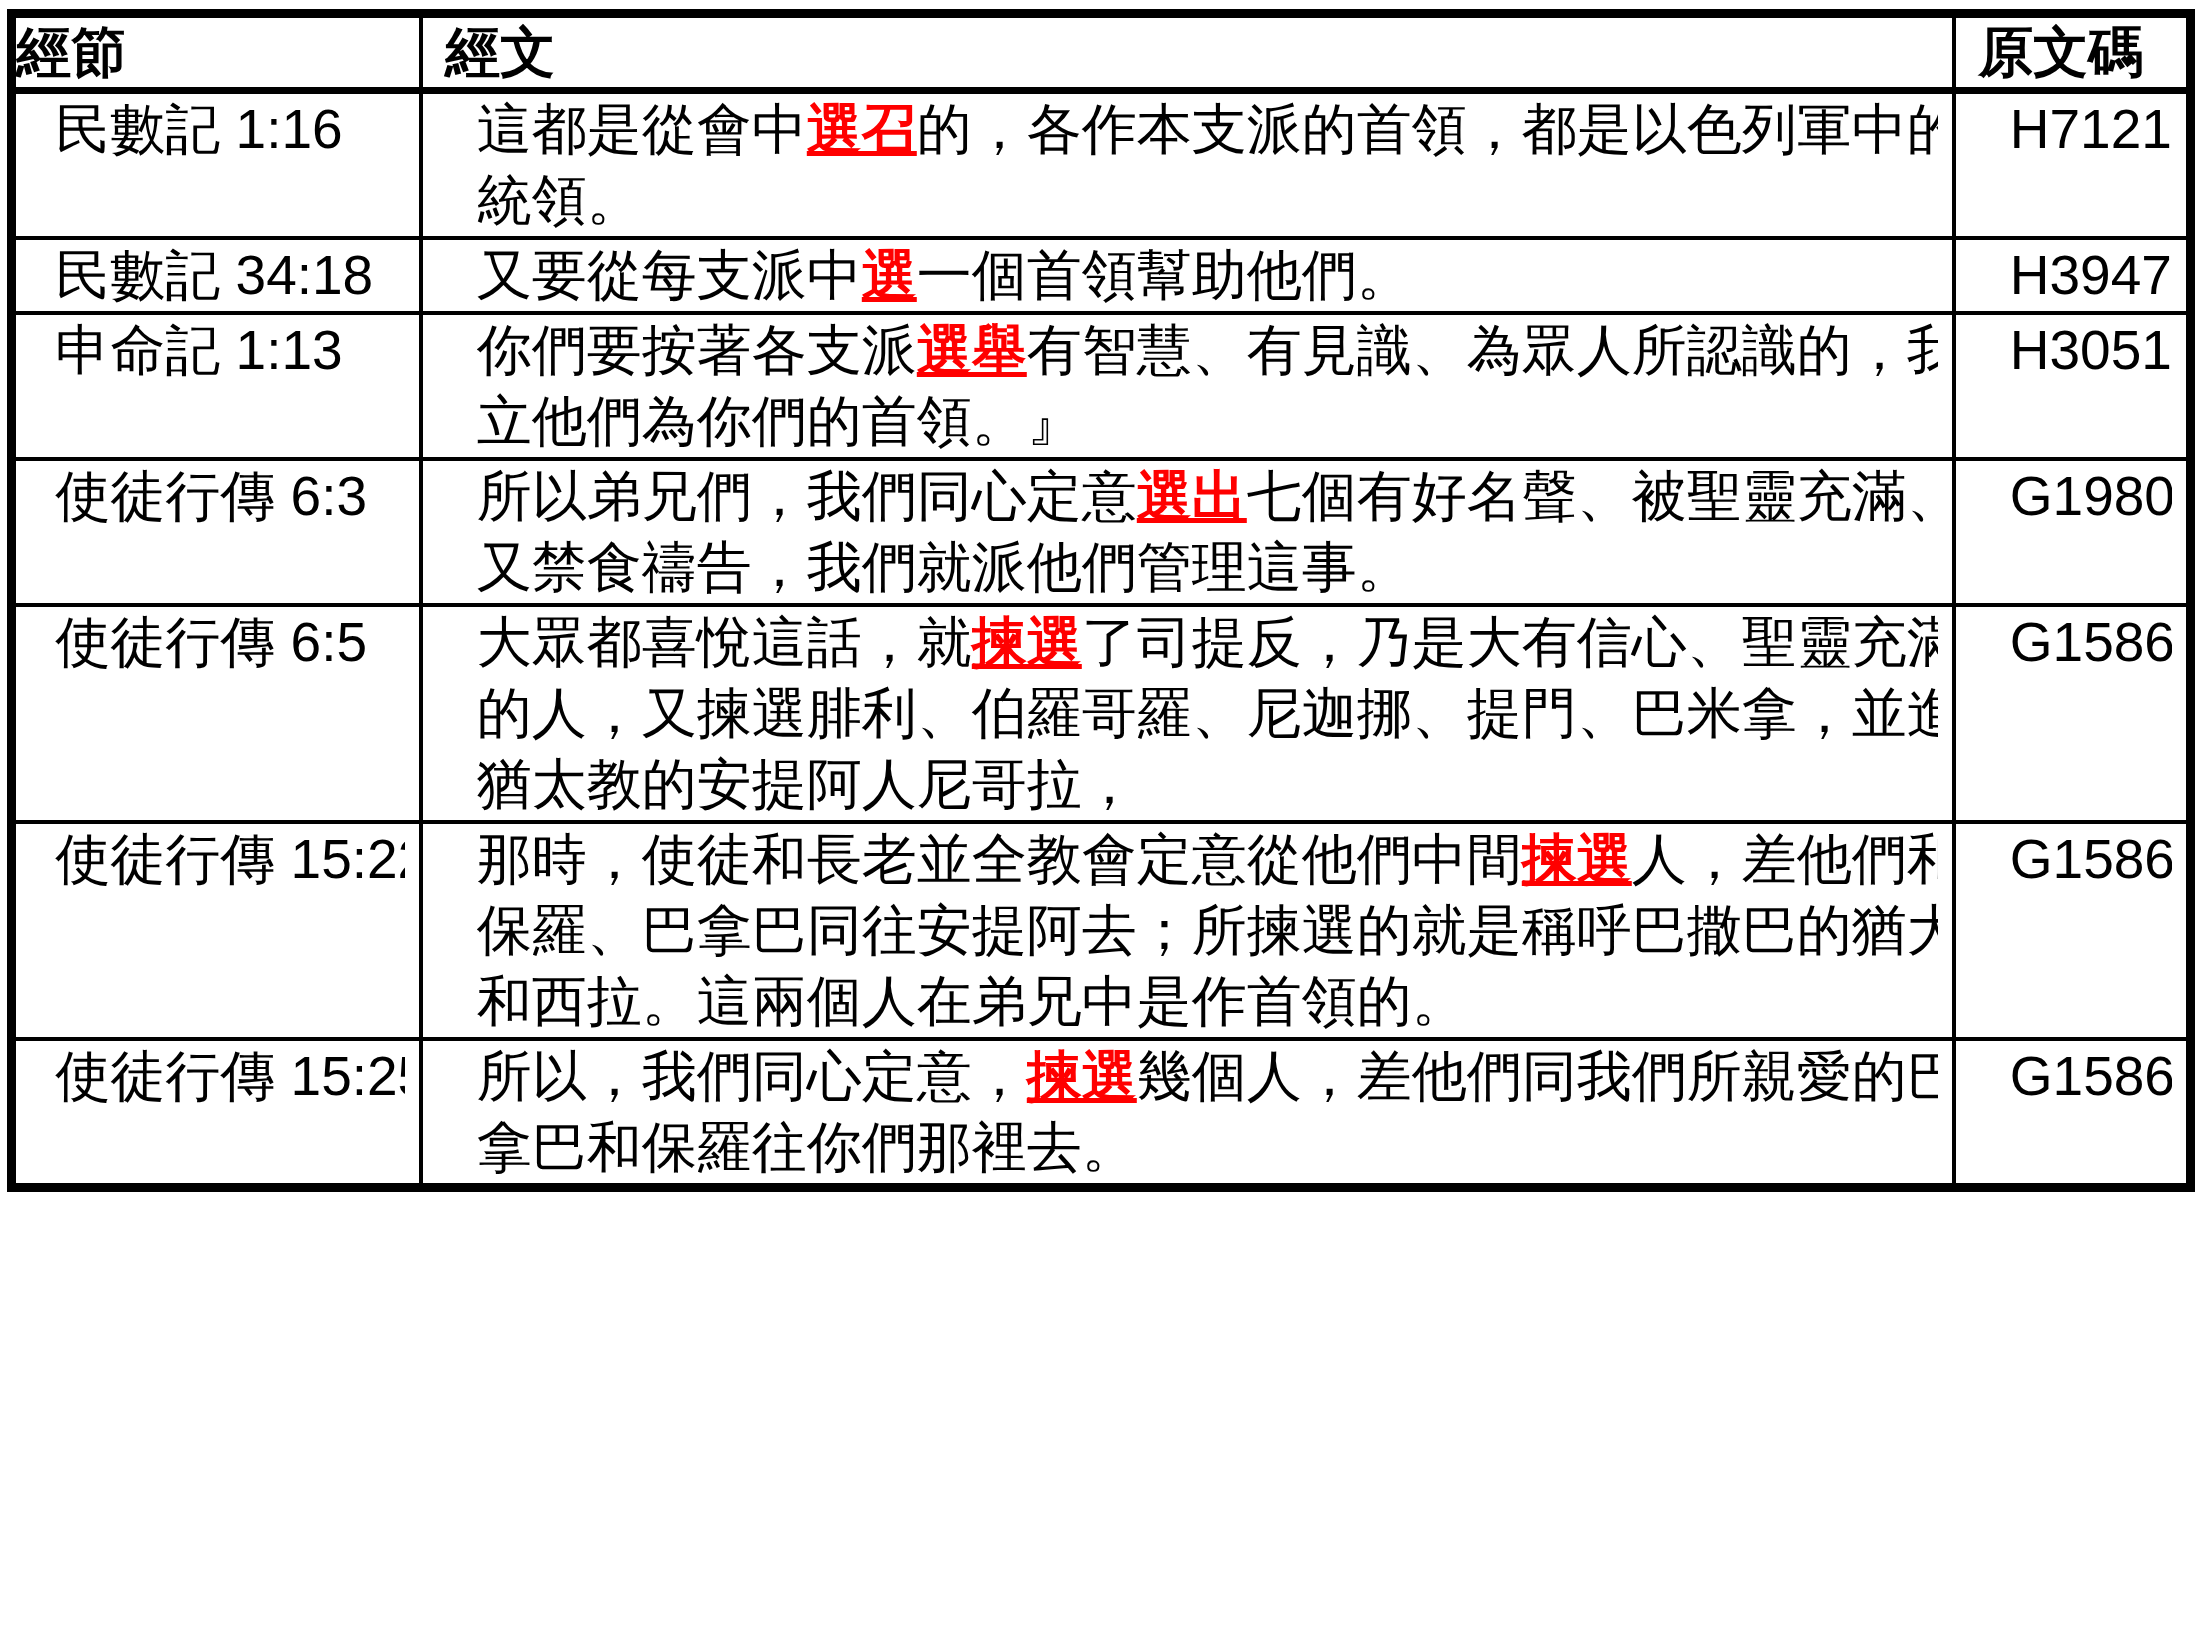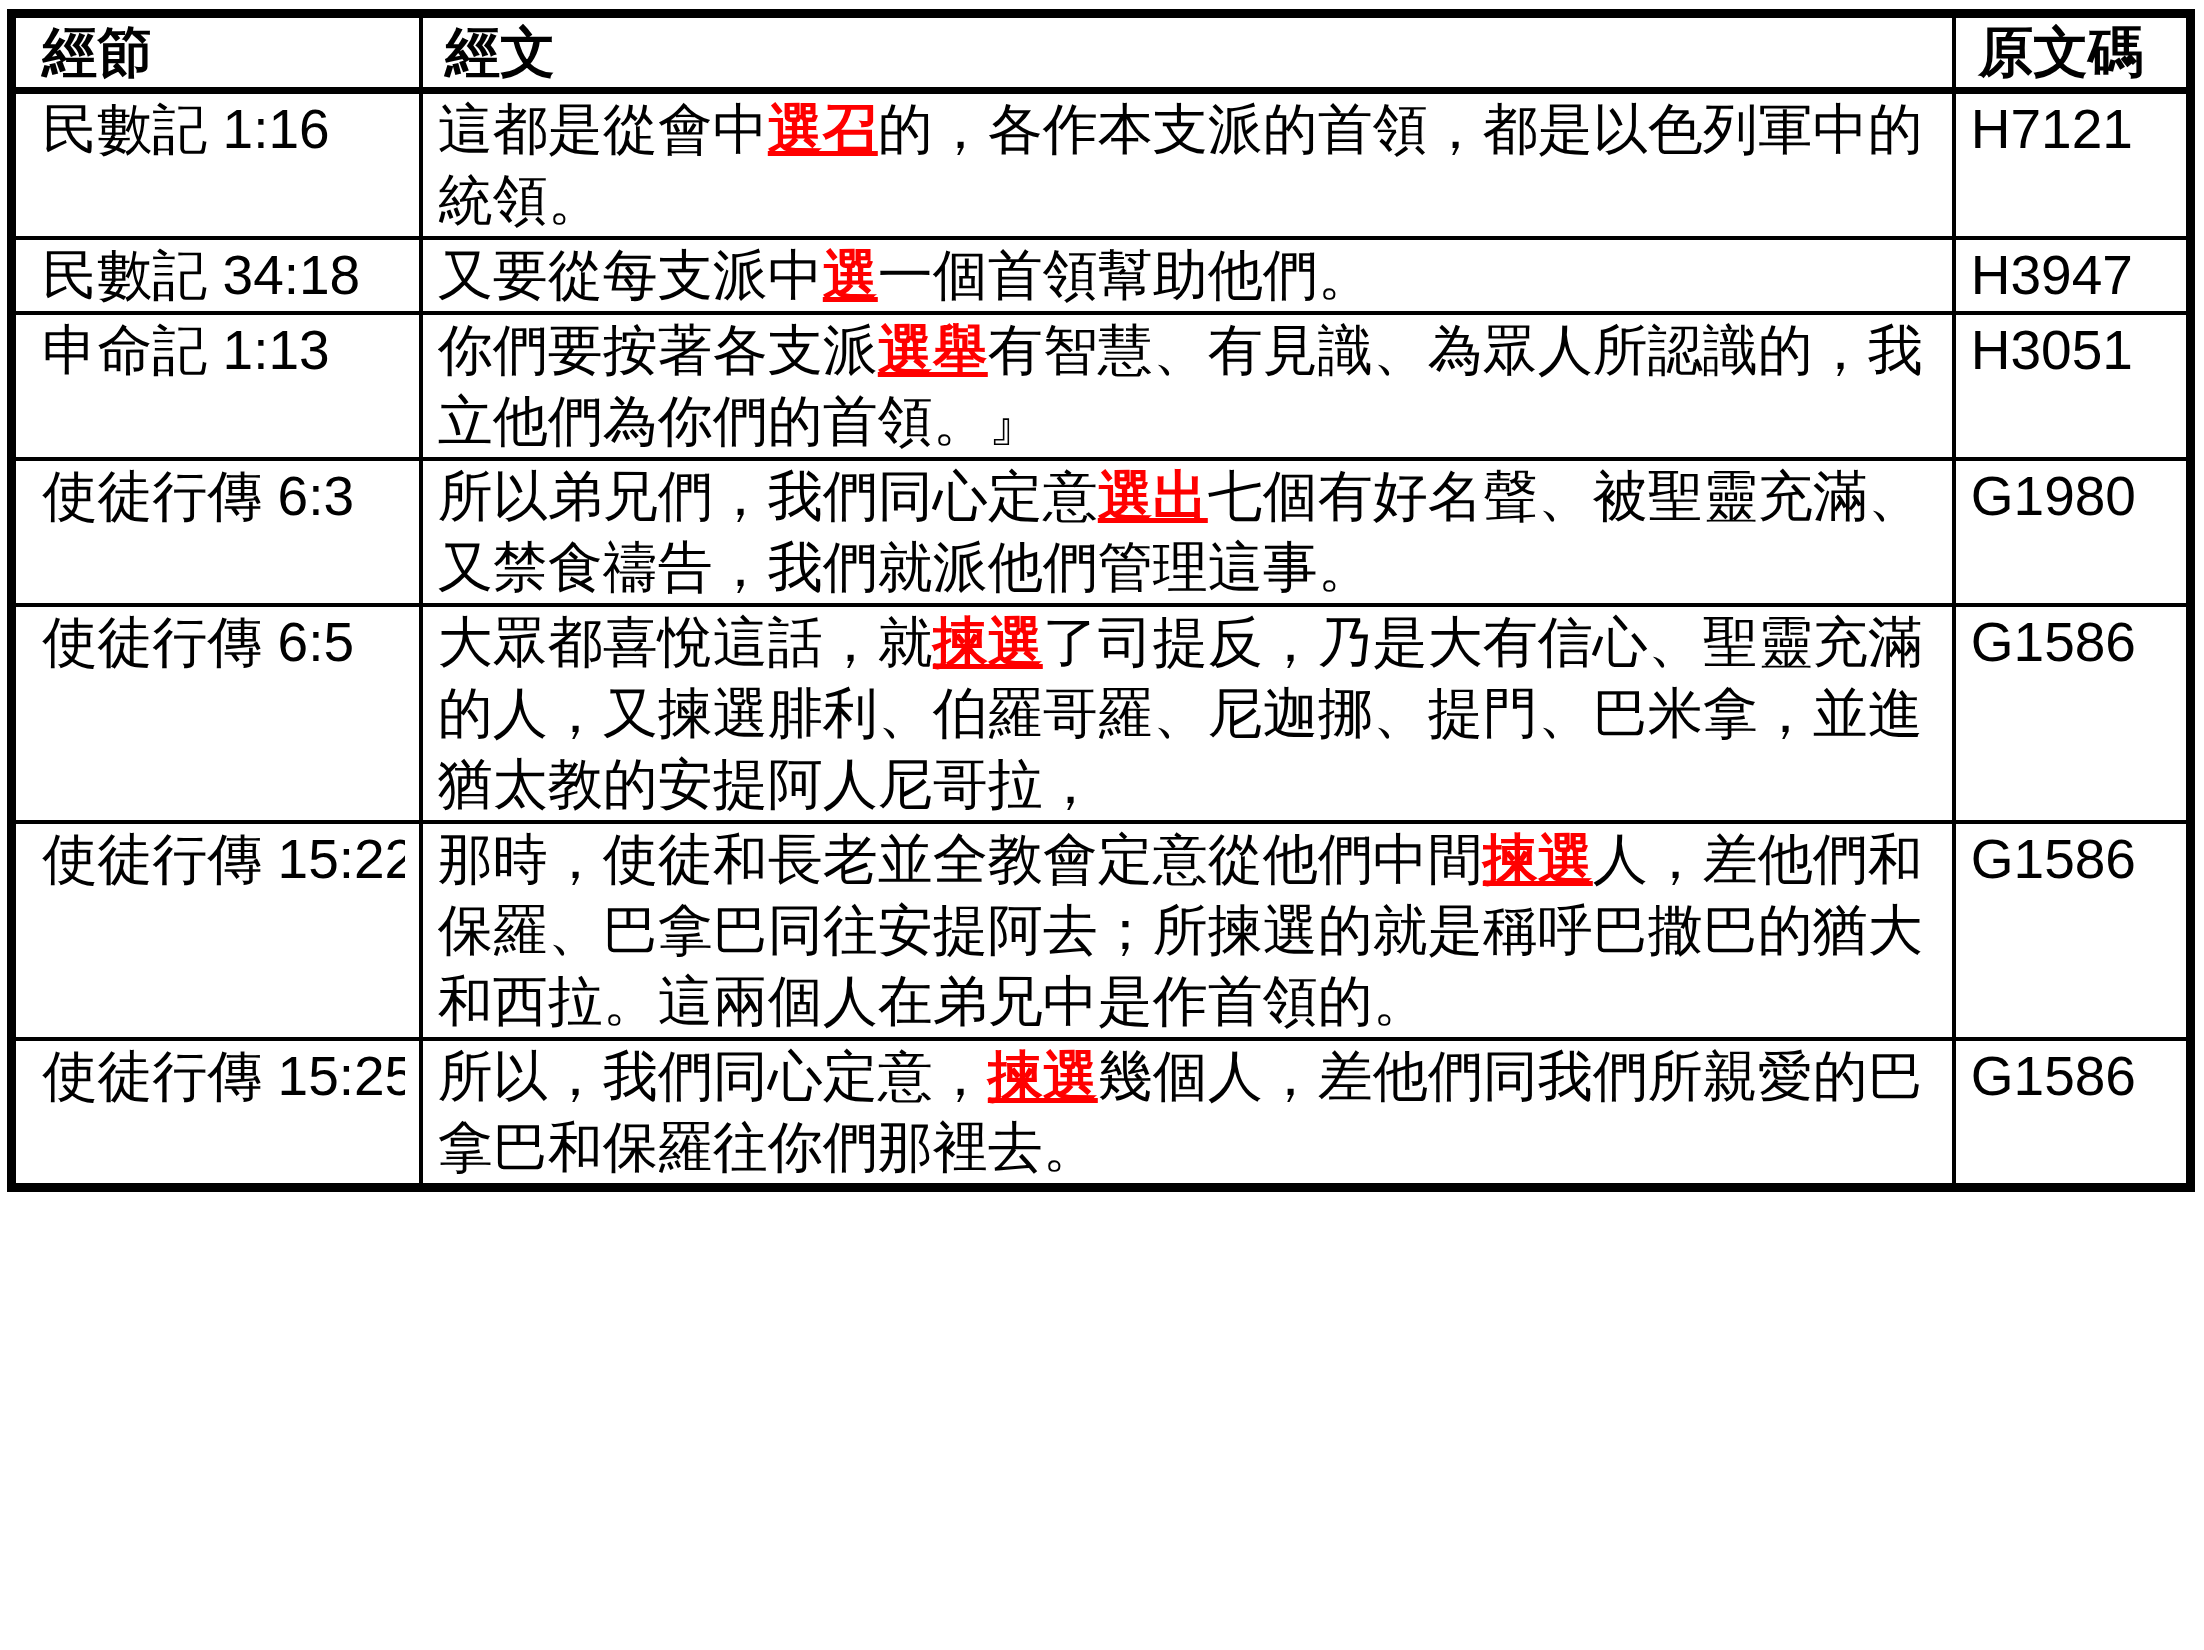--- a/index.html
+++ b/index.html
@@ -29,36 +29,37 @@
   }
   table.verses td, table.verses th {
     padding: 0 14.5px;
     vertical-align: top;
     text-align: left;
     border-right: 4.5px solid var(--ink);
     border-bottom: 4.5px solid var(--ink);
     white-space: nowrap;
     overflow: hidden;
   }
-  table.verses td.c1, table.verses th.c1 { padding-left: 26px; }
+  table.verses td.c1, table.verses th.c1 { padding-left: 0; }
   table.verses td.c3, table.verses th.c3 { border-right: none; }
   table.verses tr.last td { border-bottom: none; }
   table.verses th {
     border-bottom: 7.3px solid var(--ink);
     font-weight: bold;
     height: 69px;
     line-height: 69px;
     padding-left: 22px;
   }
   .line {
     display: block;
     height: 71px;
     line-height: 71px;
     white-space: nowrap;
     overflow: hidden;
+    margin-left: 39px;
   }
   .hl {
     color: var(--hl);
     font-weight: bold;
     text-decoration: underline;
   }
 </style>
 </head>
 <body>
 

